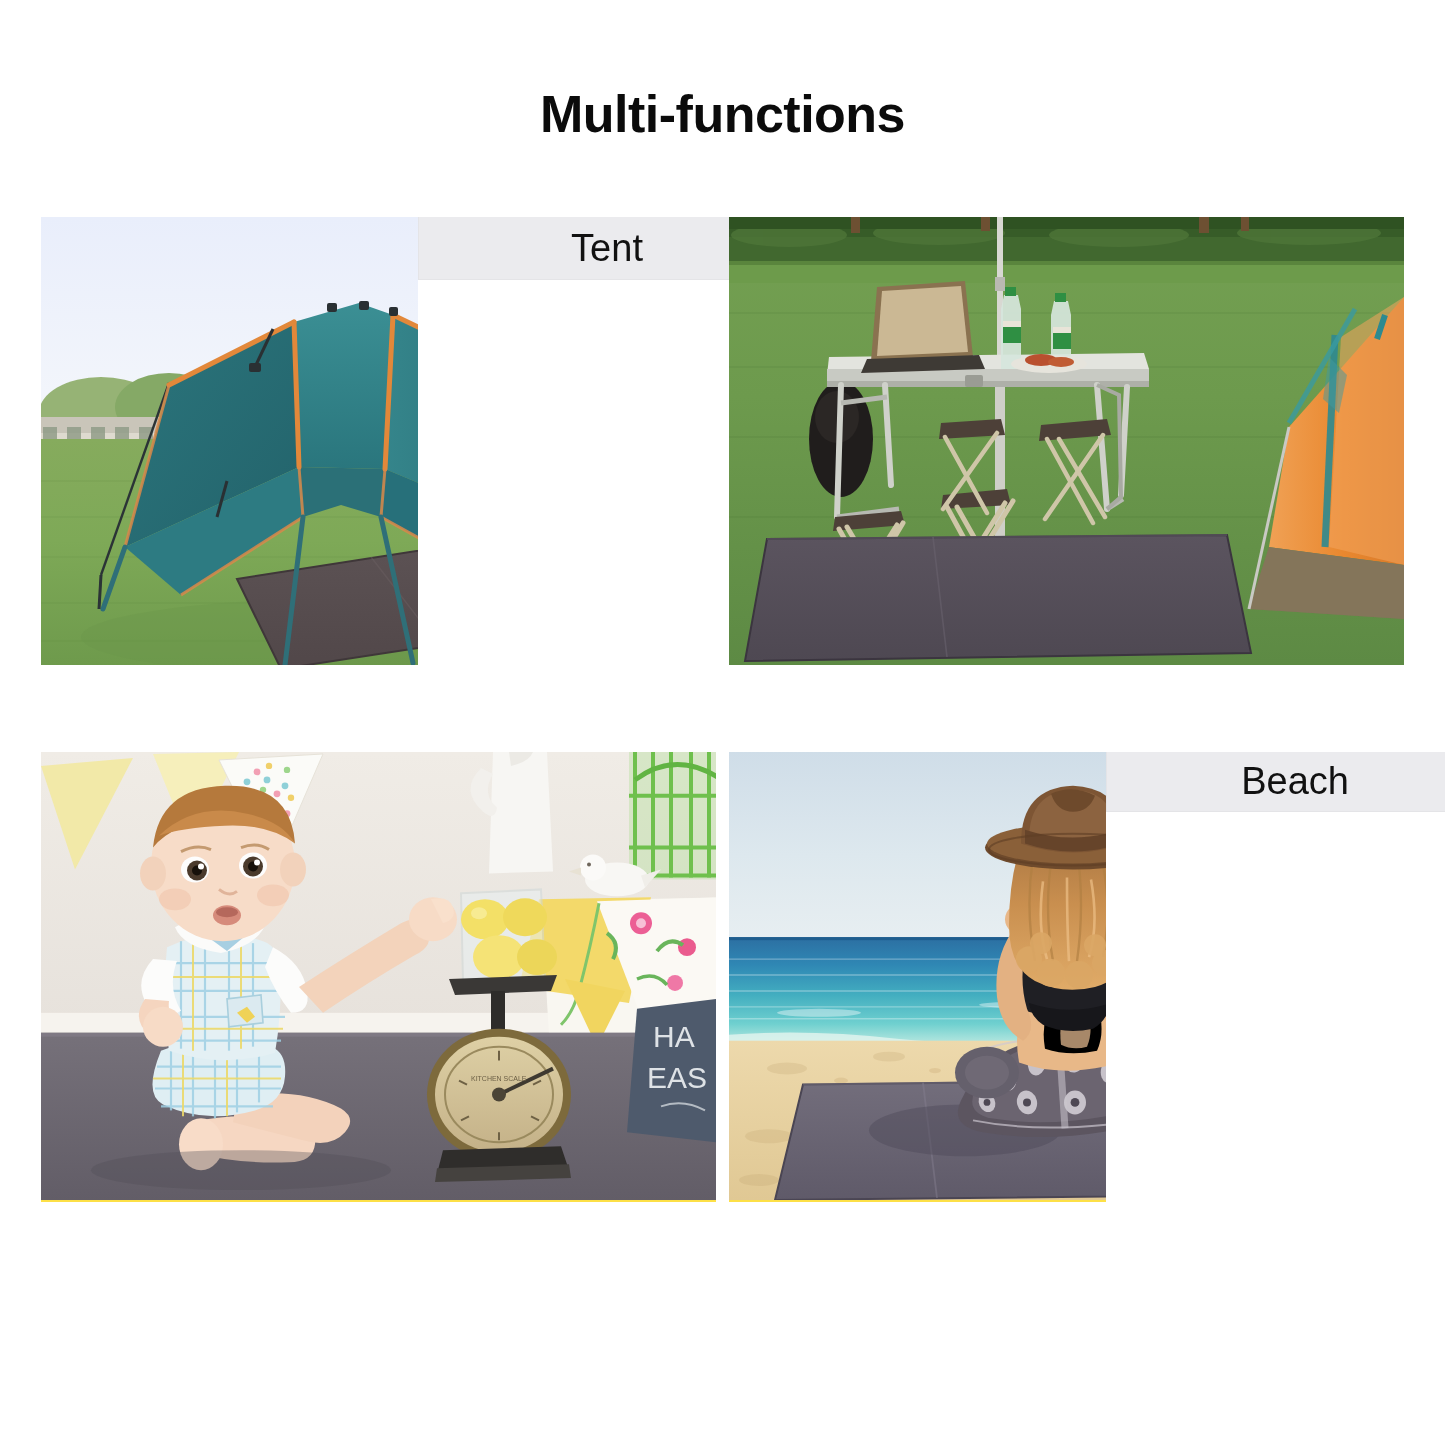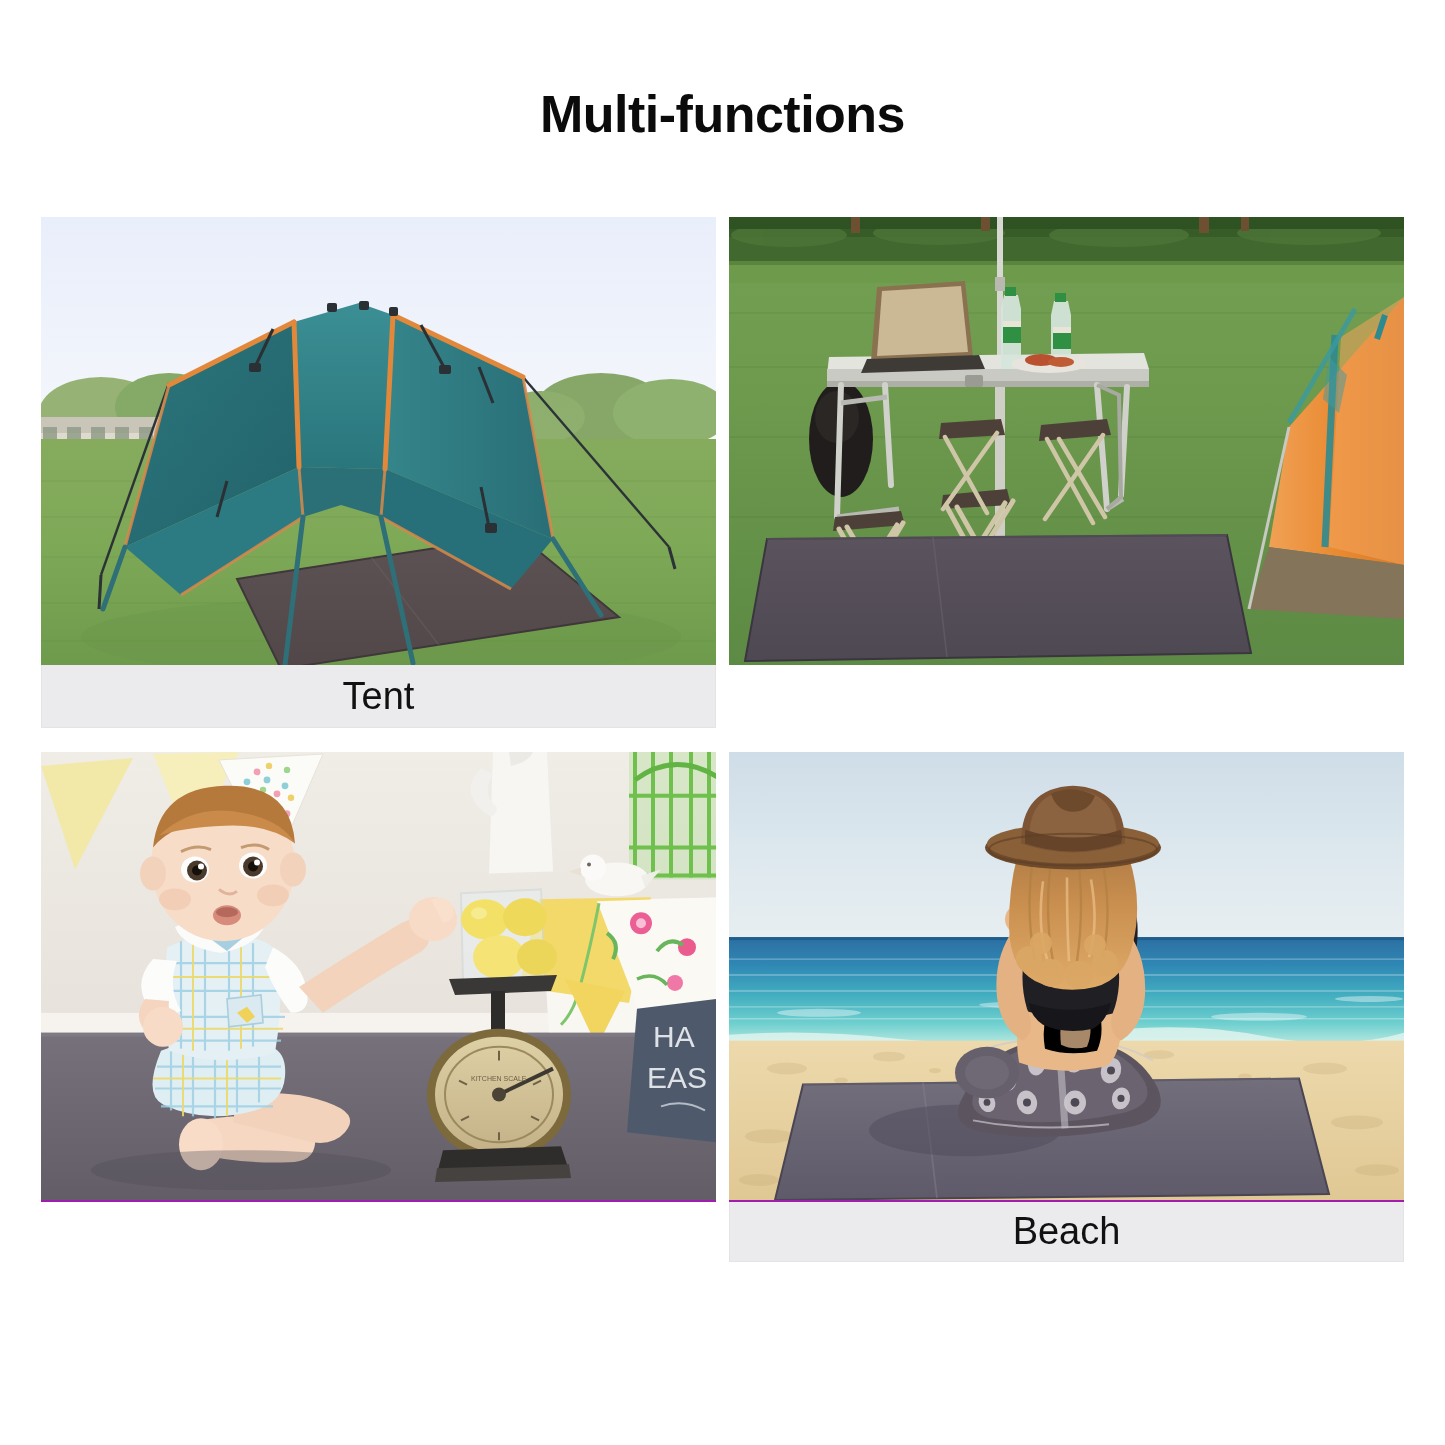--- a/index.html
+++ b/index.html
@@ -26,26 +26,26 @@
     position: absolute;
     left: 41px; top: 217px;
     width: 1363px; height: 1048px;
     display: grid;
     grid-template-columns: 675px 675px;
     grid-template-rows: 511px 513px;
     column-gap: 13px;
     row-gap: 24px;
   }
 
-  .card { position: relative; width: 755px; display: flex; flex-direction: column; }
+  .card { position: relative; width: 755px; display: flex; }
   .photo {
     position: relative;
     width: 675px; height: 448px;
     overflow: hidden;
-    background: #a21caf;
+    background: #fde047;
   }
   .photo svg { display: block; width: 675px; height: 448px; }
   .caption {
     width: 675px;
     height: 63px;
     background: #ebebee;
     display: flex;
     align-items: center;
     justify-content: center;
     font-size: 38px;

